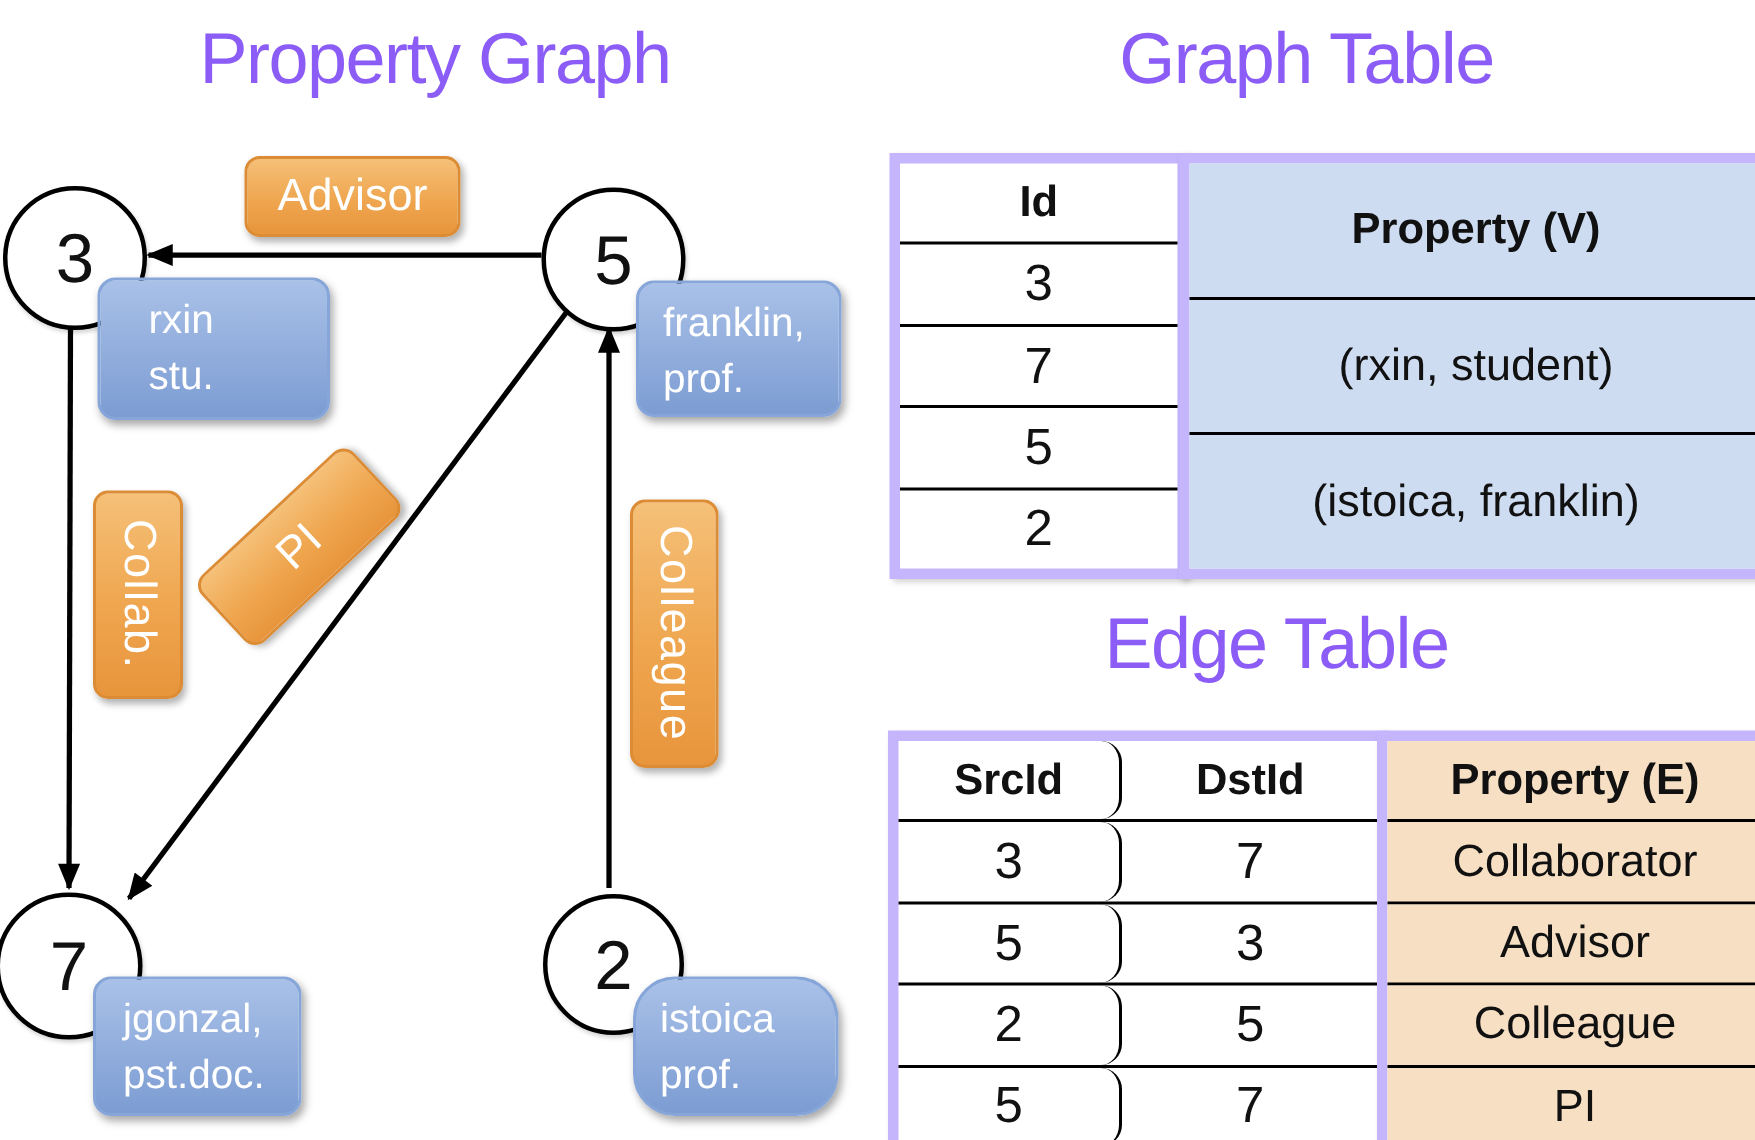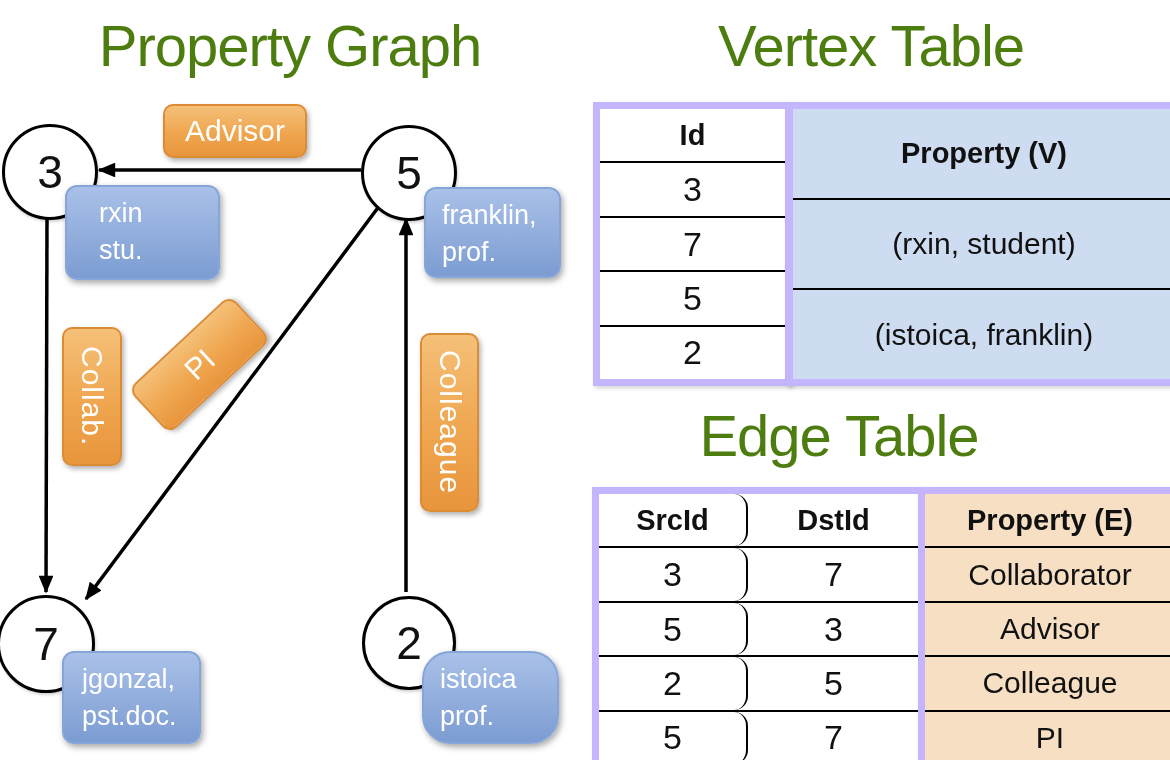--- a/index.html
+++ b/index.html
@@ -1,19 +1,19 @@
 <!DOCTYPE html>
 <html><head>
 <meta charset="utf-8">
 <style>
   html,body{margin:0;padding:0;background:#fff;}
   #canvas{position:relative;width:1170px;height:760px;background:#fff;overflow:hidden;
           font-family:"Liberation Sans","DejaVu Sans",sans-serif;color:#111;}
 
-  .ptitle{position:absolute;text-align:center;font-size:58px;letter-spacing:-1px;color:#4d7c0f;white-space:nowrap;}
+  .ptitle{position:absolute;text-align:center;font-size:48px;letter-spacing:-1px;color:#8b5cf6;white-space:nowrap;}
 
   
   .circle{position:absolute;background:#fff;border:3.5px solid #000;border-radius:50%;
           display:flex;align-items:center;justify-content:center;z-index:2;
           font-size:46px;color:#111;box-shadow:1px 2px 3px rgba(0,0,0,0.18);}
 
   
   #edges{position:absolute;left:0;top:0;z-index:1;}
 
   
@@ -42,22 +42,22 @@
   .et2 .trow{padding:0;}
   .cellL{width:147px;height:100%;border-right:2.5px solid #000;display:flex;align-items:center;justify-content:center;border-radius:14px;}
   .cellR{flex:1;height:100%;display:flex;align-items:center;justify-content:center;}
 </style>
 </head>
 <body>
 
 <div id="canvas">
 
   <div class="ptitle" style="left:10px;top:12px;width:560px;">Property Graph</div>
-  <div class="ptitle" style="left:576px;top:12px;width:590px;">Vertex Table</div>
-  <div class="ptitle" style="left:544px;top:402px;width:590px;">Edge Table</div>
+  <div class="ptitle" style="left:576px;top:12px;width:590px;">Graph Table</div>
+  <div class="ptitle" style="left:556px;top:402px;width:590px;">Edge Table</div>
 
   <svg id="edges" width="1170" height="760">
     <defs>
       <marker id="arrow" viewBox="0 0 12 10" refX="11" refY="5" markerWidth="5.5" markerHeight="4.2" orient="auto">
         <path d="M0,0 L12,5 L0,10 Z" fill="#000"></path>
       </marker>
     </defs>
     <line x1="361" y1="170" x2="99" y2="170" stroke="#000" stroke-width="3.5" marker-end="url(#arrow)"></line>
     <line x1="47" y1="216" x2="46" y2="592" stroke="#000" stroke-width="3.5" marker-end="url(#arrow)"></line>
     <line x1="380" y1="205" x2="86" y2="599" stroke="#000" stroke-width="3.5" marker-end="url(#arrow)"></line>

